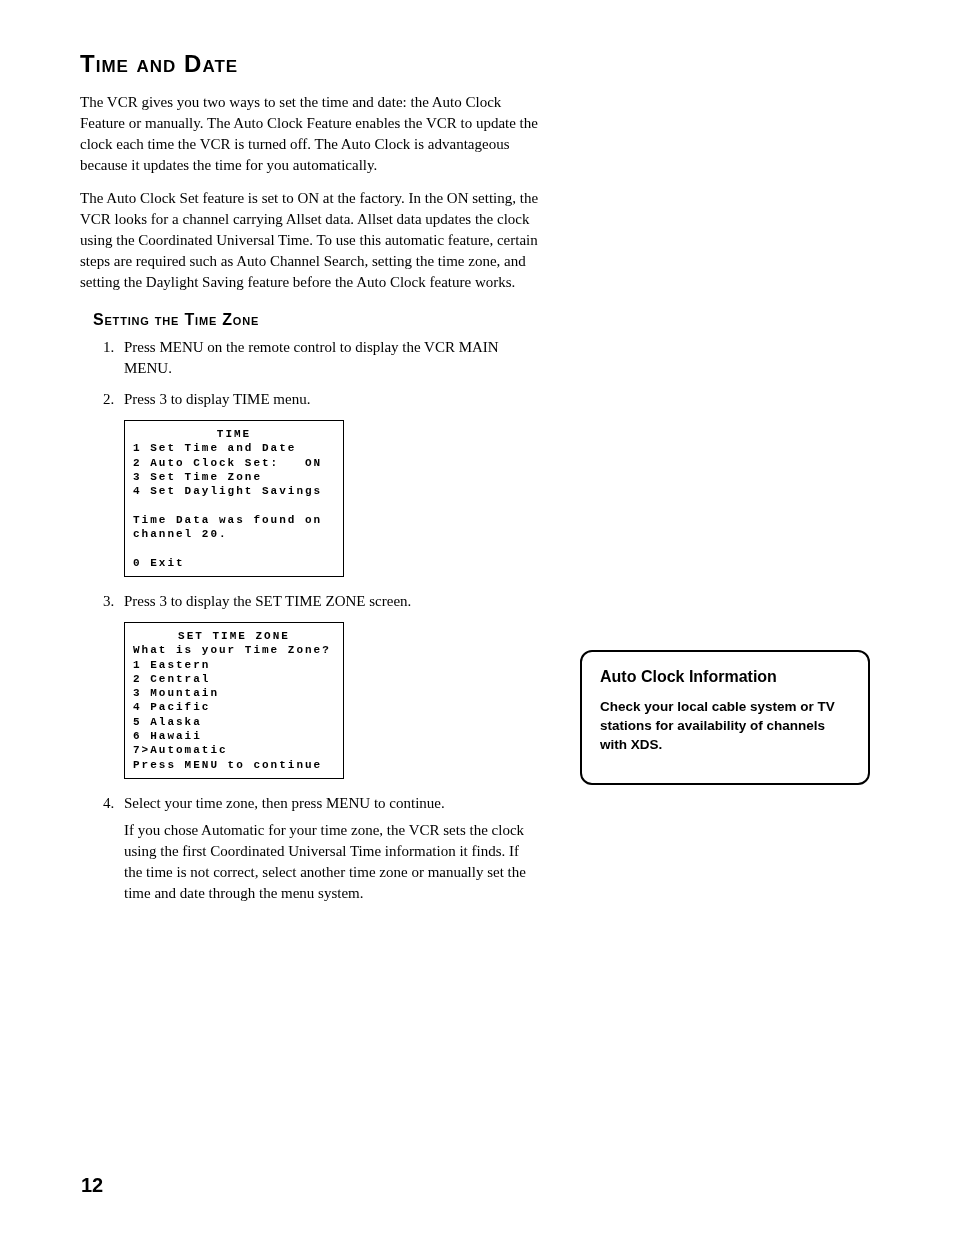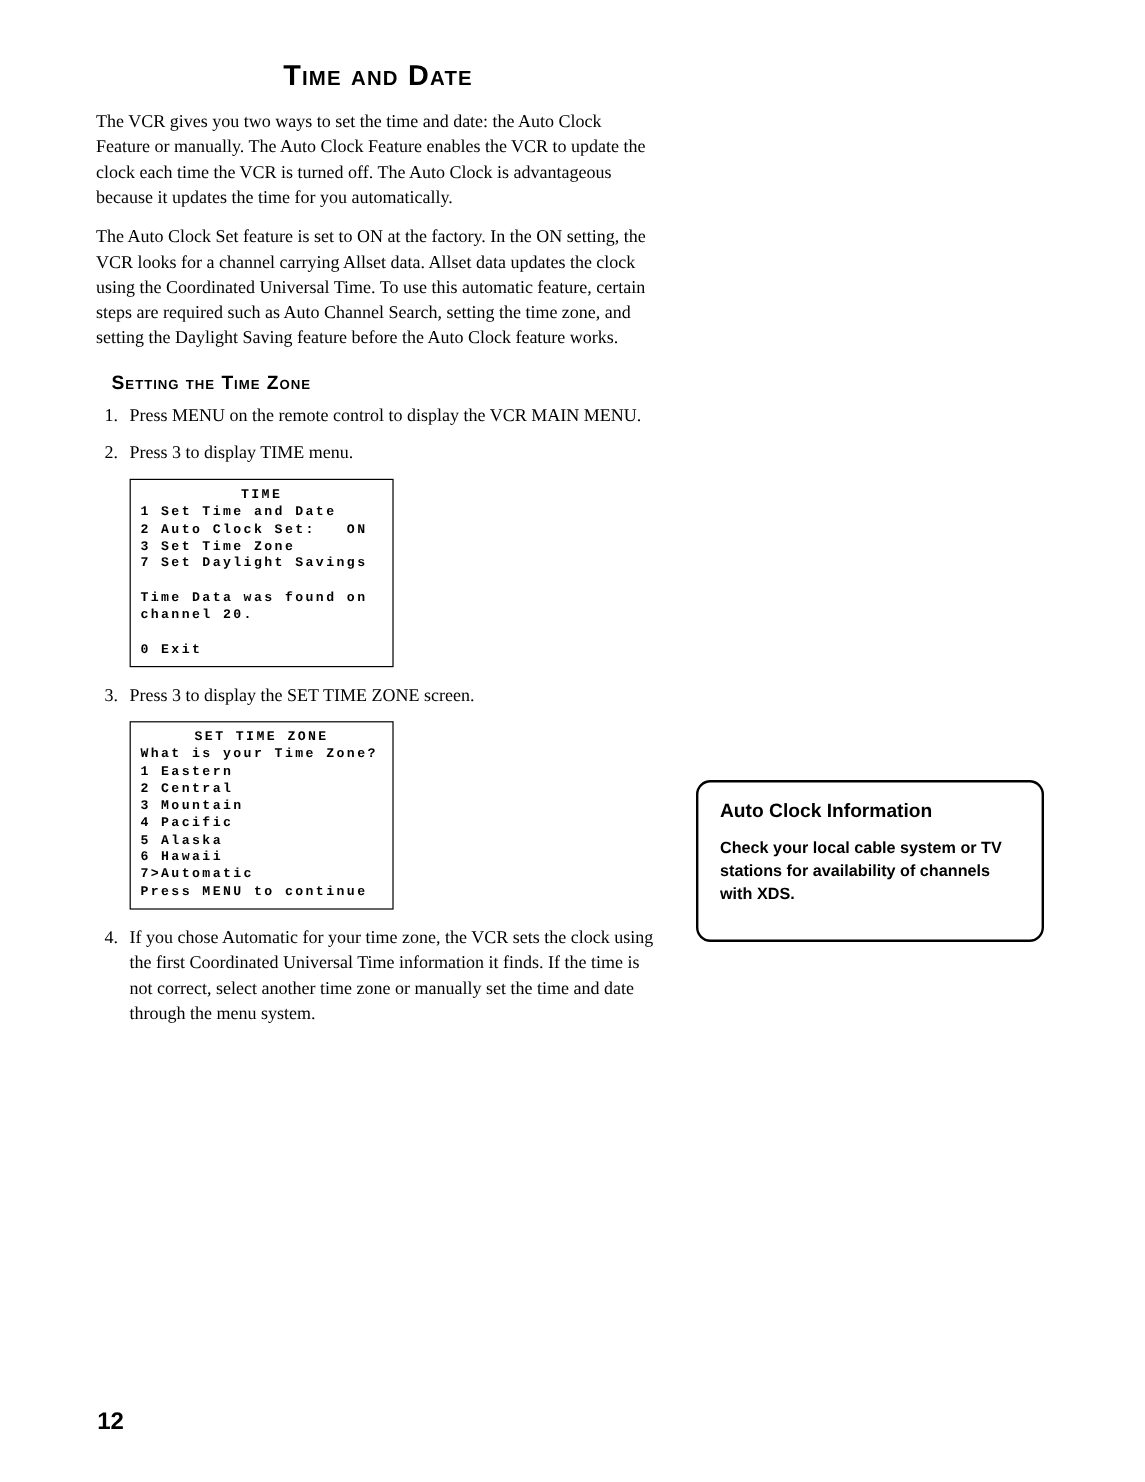--- a/index.html
+++ b/index.html
@@ -47,21 +47,20 @@
     width: 290px;
     padding-top: 600px;
   }
   h2 {
     font-family: 'Optima', 'Candara', 'Segoe UI', sans-serif;
     font-weight: 700;
     font-size: 24px;
     margin: 0 0 14px 0;
     letter-spacing: 1px;
     font-variant: small-caps;
-    text-align: center;
   }
   h3 {
     font-family: 'Optima', 'Candara', 'Segoe UI', sans-serif;
     font-weight: 700;
     font-size: 19px;
     margin: 22px 0 10px 0;
     letter-spacing: 0.8px;
     font-variant: small-caps;
   }
   h4 {
@@ -72,21 +71,21 @@
     letter-spacing: 0.8px;
     font-variant: small-caps;
   }
   p {
     font-size: 15px;
     line-height: 1.4;
     margin: 0 0 12px 0;
   }
   ol {
     padding-left: 22px;
-    margin: 6px 0;
+    margin: 6px 16px;
   }
   ol li {
     font-size: 15px;
     line-height: 1.4;
     margin-bottom: 10px;
     padding-left: 6px;
   }
   .screen-box {
     border: 1px solid #000;
     font-family: 'Courier New', monospace;
@@ -147,40 +146,41 @@
       <p>The Auto Clock Set feature is set to ON at the factory. In the ON setting, the VCR looks for a channel carrying Allset data. Allset data updates the clock using the Coordinated Universal Time. To use this automatic feature, certain steps are required such as Auto Channel Search, setting the time zone, and setting the Daylight Saving feature before the Auto Clock feature works.</p>
 
       <h4>Setting the Time Zone</h4>
       <ol>
         <li>Press MENU on the remote control to display the VCR MAIN MENU.</li>
         <li>
           <span>Press 3 to display TIME menu.</span>
           <div class="screen-box"><div class="screen-title">TIME</div><span>1 Set Time and Date</span>
 <span>2 Auto Clock Set:   ON</span>
 <span>3 Set Time Zone</span>
-<span>7 Set Daylight Savings</span>
+<span>4 Set Daylight Savings</span>
 
 <span>Time Data was found on</span>
 <span>channel 20.</span>
 
 <span>0 Exit</span></div>
         </li>
         <li>
           <span>Press 3 to display the SET TIME ZONE screen.</span>
           <div class="screen-box"><div class="screen-title">SET TIME ZONE</div><span>What is your Time Zone?</span>
 <span>1 Eastern</span>
 <span>2 Central</span>
 <span>3 Mountain</span>
 <span>4 Pacific</span>
 <span>5 Alaska</span>
 <span>6 Hawaii</span>
 <span>7&gt;Automatic</span>
 <span>Press MENU to continue</span></div>
         </li>
         <li>
+          <span>Select your time zone, then press MENU to continue.</span>
           <p class="step-sub">If you chose Automatic for your time zone, the VCR sets the clock using the first Coordinated Universal Time information it finds. If the time is not correct, select another time zone or manually set the time and date through the menu system.</p>
         </li>
       </ol>
 
     </div>
 
     <div class="right-col">
       <div class="sidebar-box">
         <h5>Auto Clock Information</h5>
         <p>Check your local cable system or TV stations for availability of channels with XDS.</p>

